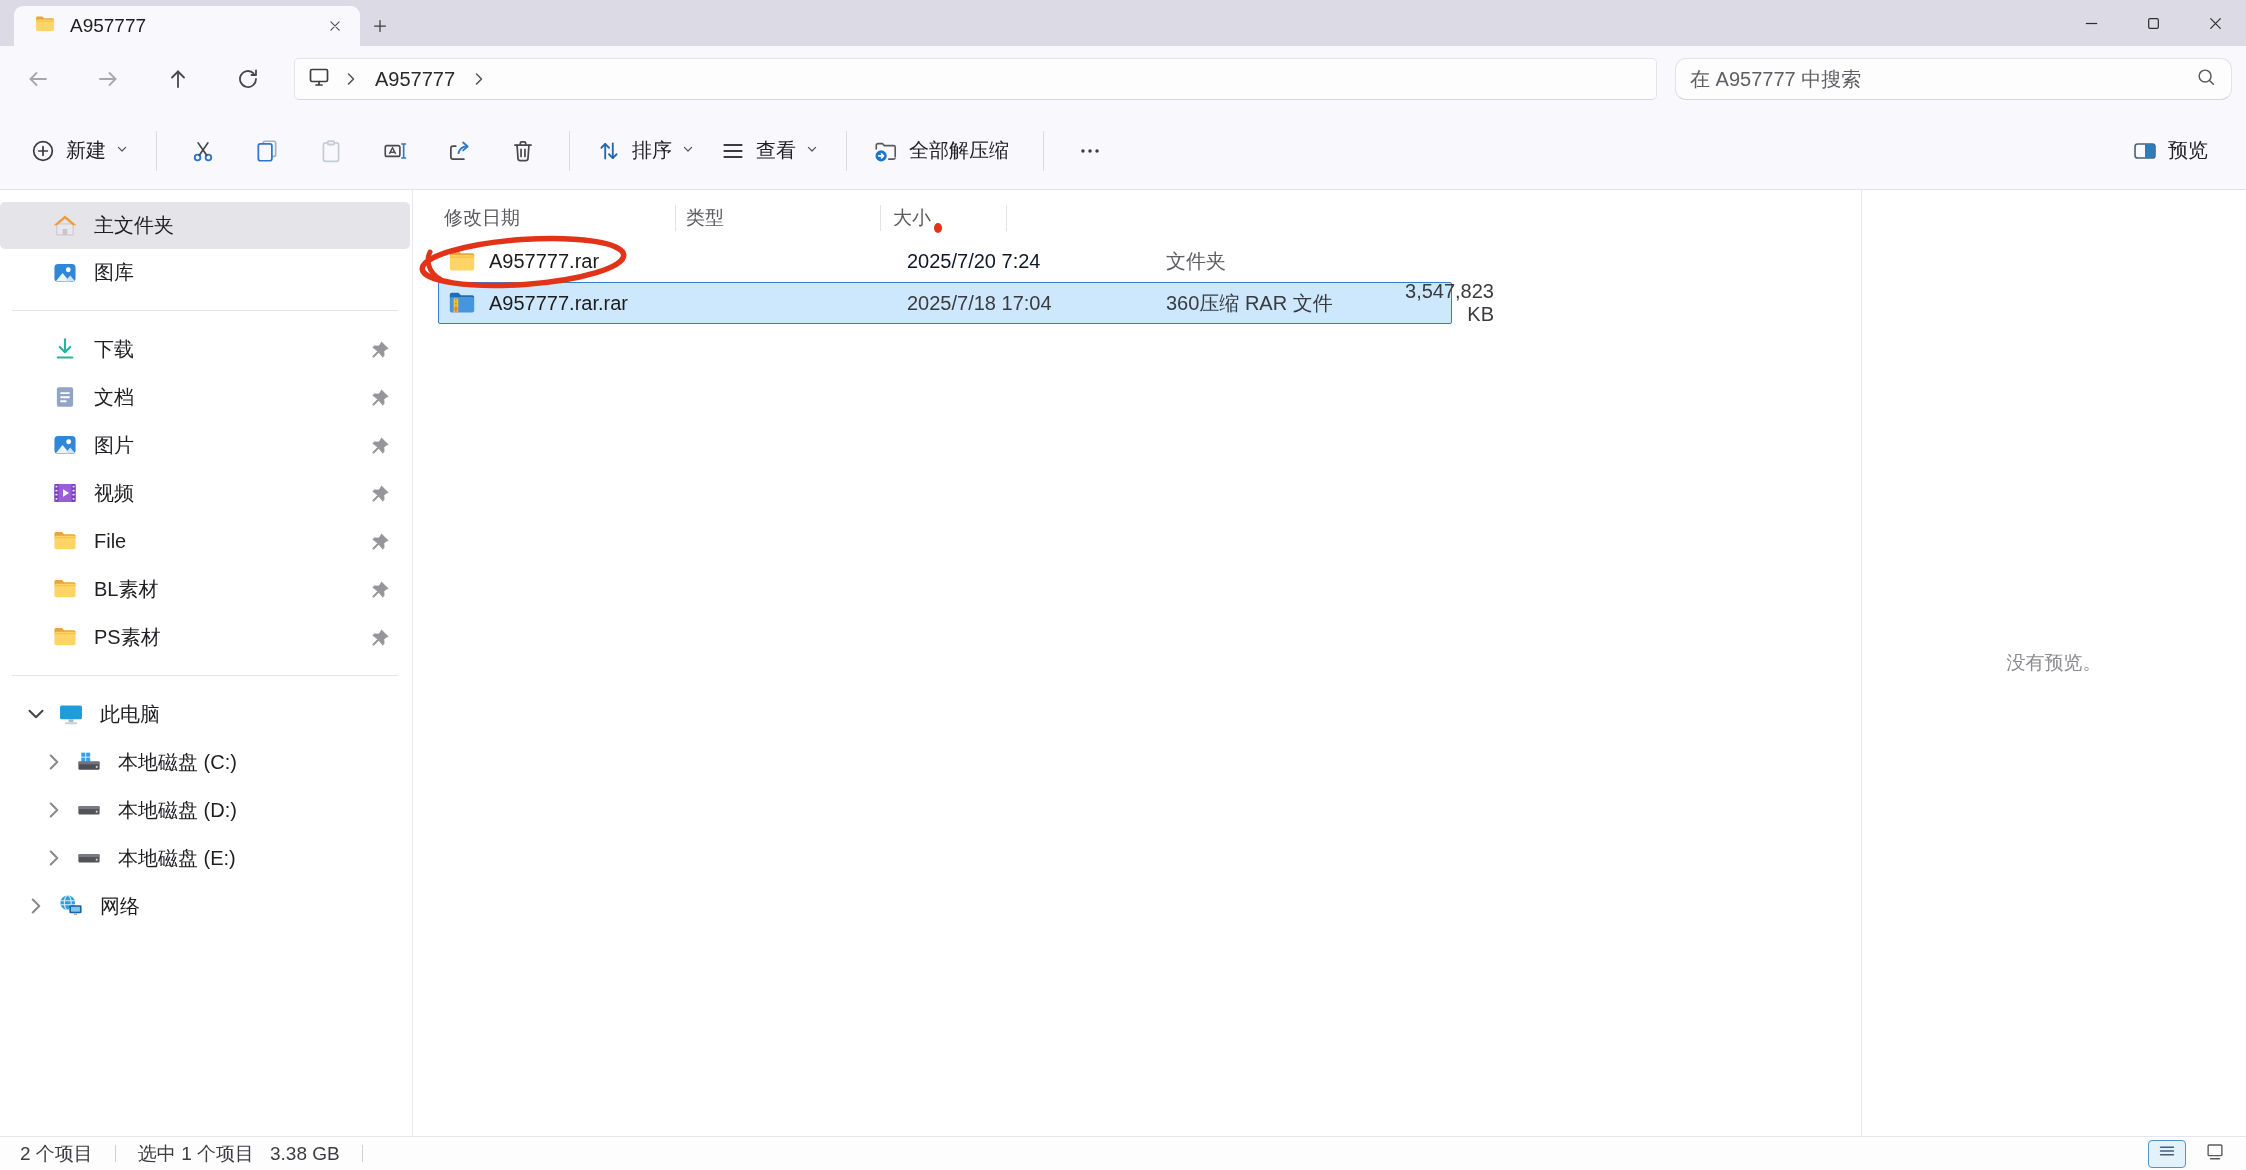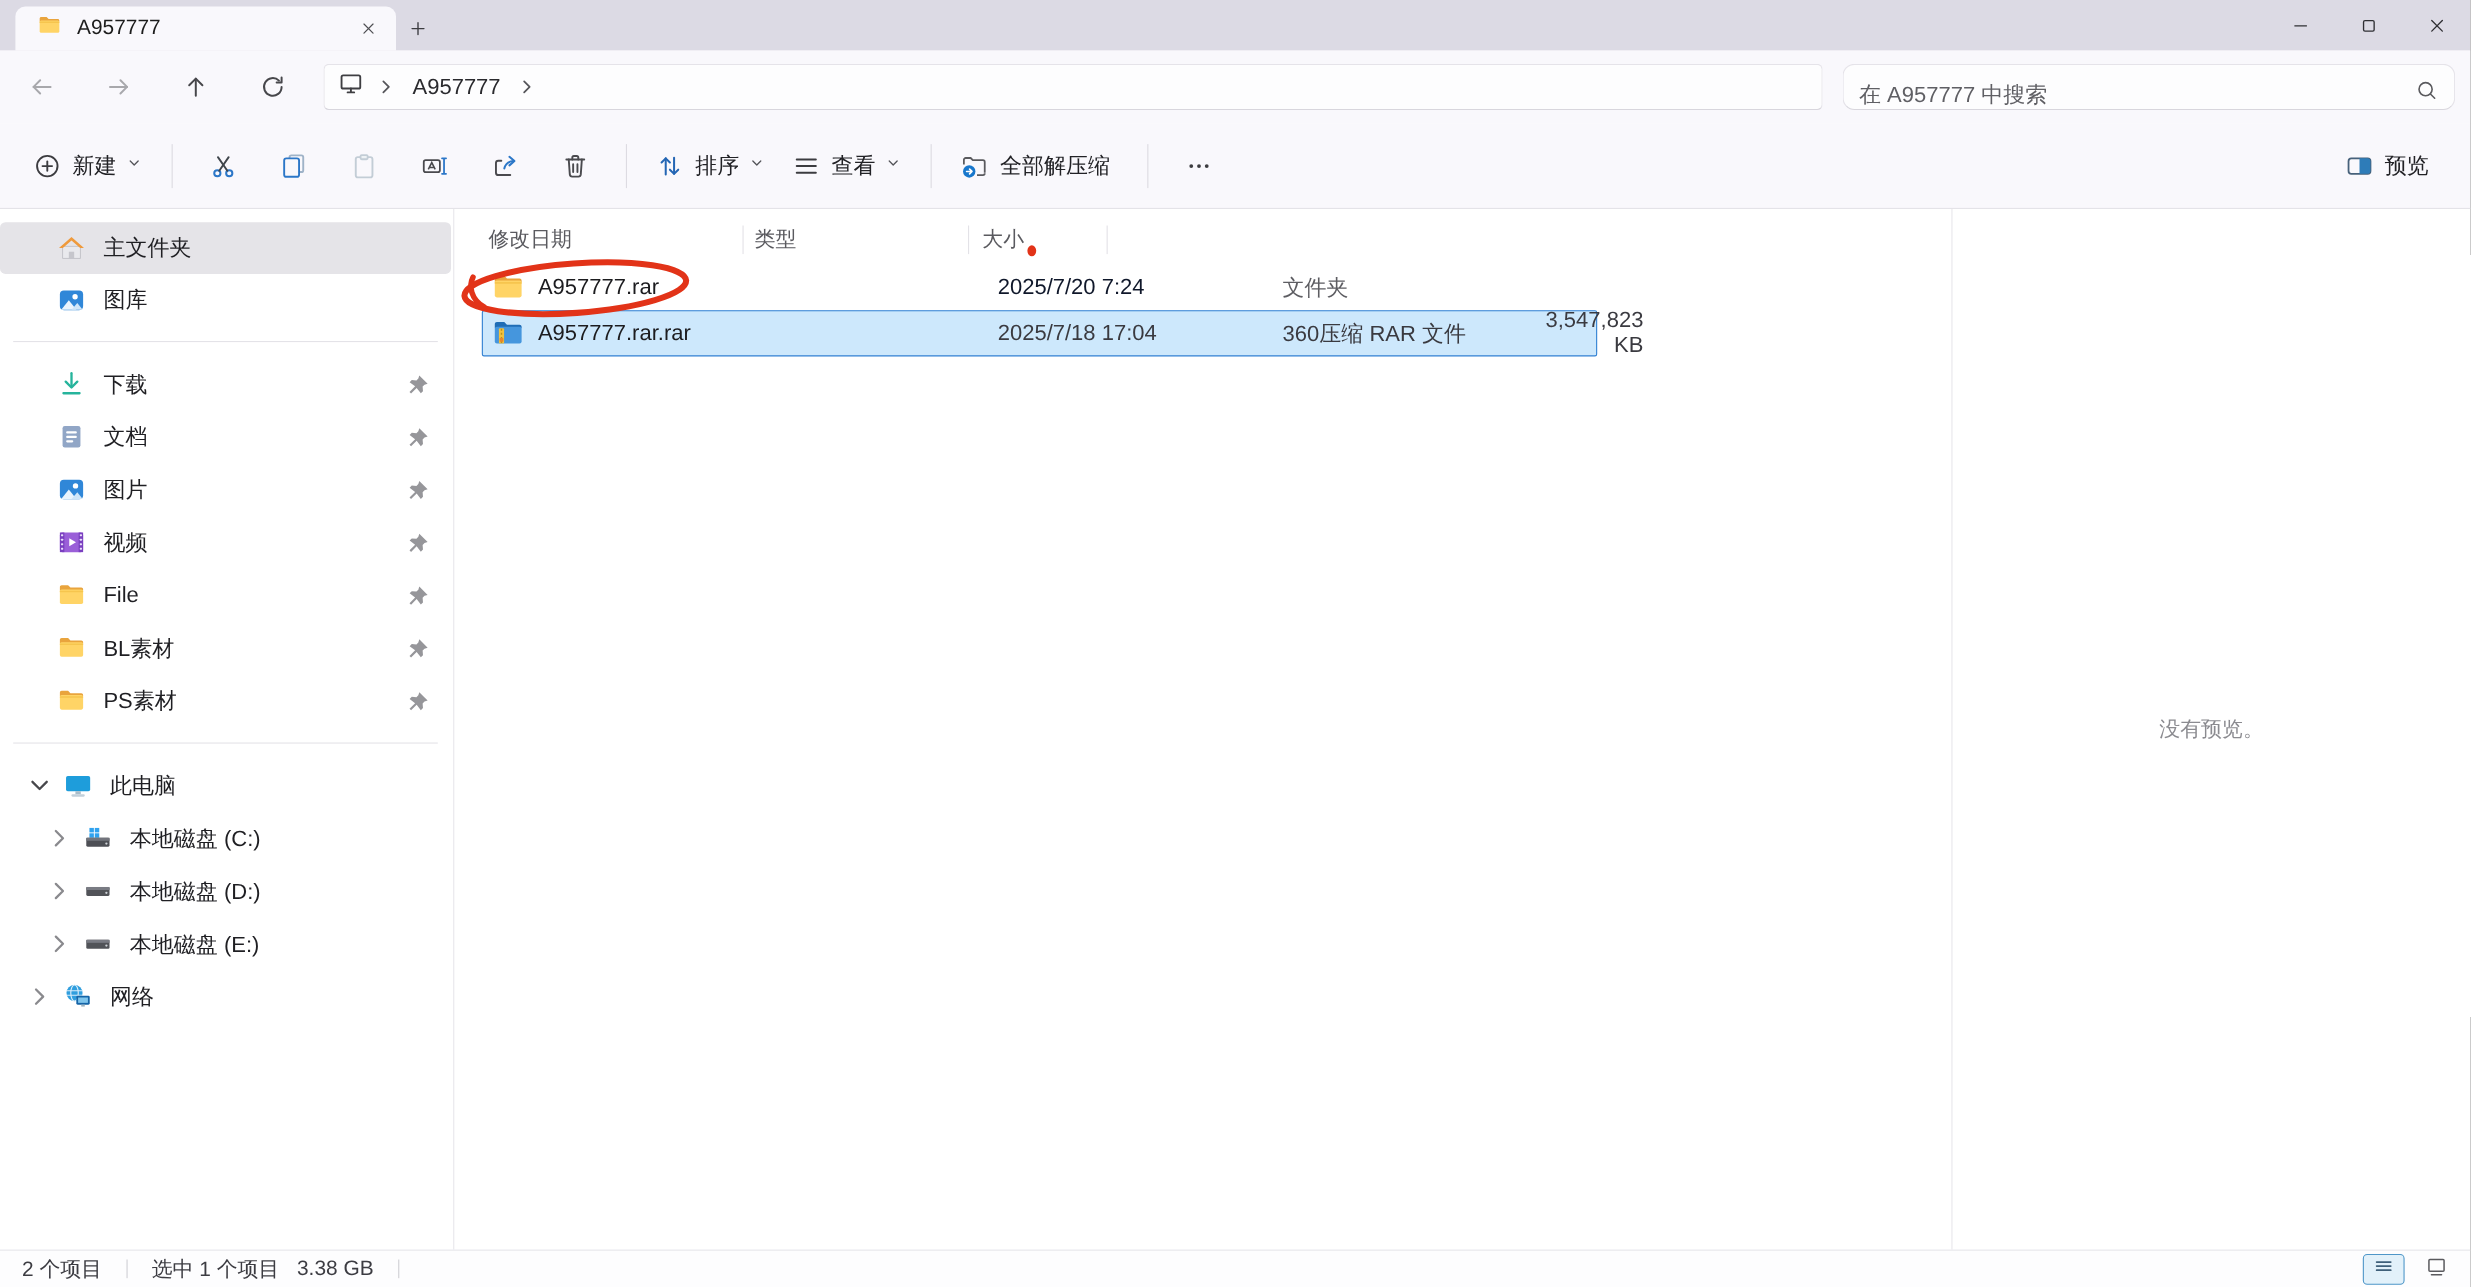--- a/index.html
+++ b/index.html
@@ -26,21 +26,21 @@
   .navbar { height:66px; background:#f9f8fc; display:flex; align-items:center; padding:0 14px; }
   .navbtn { width:48px; height:44px; display:flex; align-items:center; justify-content:center; border-radius:5px; margin-right:22px; }
   .navbtn svg { width:24px; height:24px; }
   .addressbar { flex:1; height:42px; background:#fdfdfe; border:1px solid #e5e3e9; border-bottom-color:#d8d6dd;
                 border-radius:5px; display:flex; align-items:center; padding:0 12px; margin-right:18px; }
   .addressbar .ic svg { width:24px; height:24px; }
   .bc-chev svg { width:20px; height:20px; }
   .bc-chev { margin:0 10px; display:flex; }
   .crumb { font-size:20px; color:#2a2a2e; padding:0 4px; }
   .searchbox { width:557px; height:42px; background:#fdfdfe; border:1px solid #e5e3e9; border-bottom-color:#d8d6dd;
-               border-radius:11px; display:flex; align-items:flex-end; padding:0 14px; }
+               border-radius:11px; display:flex; align-items:center; padding:0 14px; }
   .searchbox input { flex:1; border:none; outline:none; background:transparent; font-size:20px;
                      font-family:inherit; color:#3a3a3e; }
   .searchbox input::placeholder { color:#5f5f64; opacity:1; }
   .searchbox .ic svg { width:22px; height:22px; }
 
   
   .toolbar { height:78px; background:#f9f8fc; border-bottom:1px solid #e4e3e8; display:flex; align-items:center; padding:0 18px; }
   .tbtn { height:52px; border-radius:5px; display:flex; align-items:center; justify-content:center; padding:0 12px; }
   .tbtn .ic { display:flex; }
   .tbtn .ic svg { width:26px; height:26px; }
@@ -89,21 +89,21 @@
   .fname { margin-left:12px; font-size:20px; color:#1c1c1f; white-space:nowrap; }
   .c-date { flex:0 0 238px; padding-left:6px; font-size:20px; color:#0f172a; }
   .c-type { flex:0 0 205px; padding-left:10px; font-size:20px; color:#5d5d62; }
   .c-size { flex:0 0 126px; text-align:right; padding-right:10px; font-size:20px; color:#5d5d62; }
   .frow.sel .c-date, .frow.sel .c-type, .frow.sel .c-size { color:#3a3a40; }
 
   .red-el { position:absolute; left:3px; top:44px; width:214px; height:58px; pointer-events:none; }
   .red-dot { position:absolute; left:521px; top:33px; width:8px; height:10px; border-radius:50%; }
 
   
-  .preview { width:472px; flex:none; border-left:1px solid #e8e7ec; display:flex; align-items:center; justify-content:center; }
+  .preview { width:385px; flex:none; border-left:1px solid #e8e7ec; display:flex; align-items:center; justify-content:center; }
   .preview-msg { font-size:19px; color:#8b8b90; }
 
   
   .statusbar { height:34px; border-top:1px solid #e6e5ea; background:#fdfdfe; display:flex; align-items:center; padding:0 12px 0 20px; font-size:19px; color:#3c3c42; }
   .sb-item { white-space:nowrap; }
   .sbdiv { width:1px; height:17px; background:#cfcfd4; margin:0 22px; }
   .sb-gap { width:16px; }
   .viewtoggle { display:flex; align-items:center; gap:10px; }
   .vt-btn { width:38px; height:28px; border-radius:4px; display:flex; align-items:center; justify-content:center; }
   .vt-btn.active { background:#e2f1fa; border:1px solid #4e96c8; }

